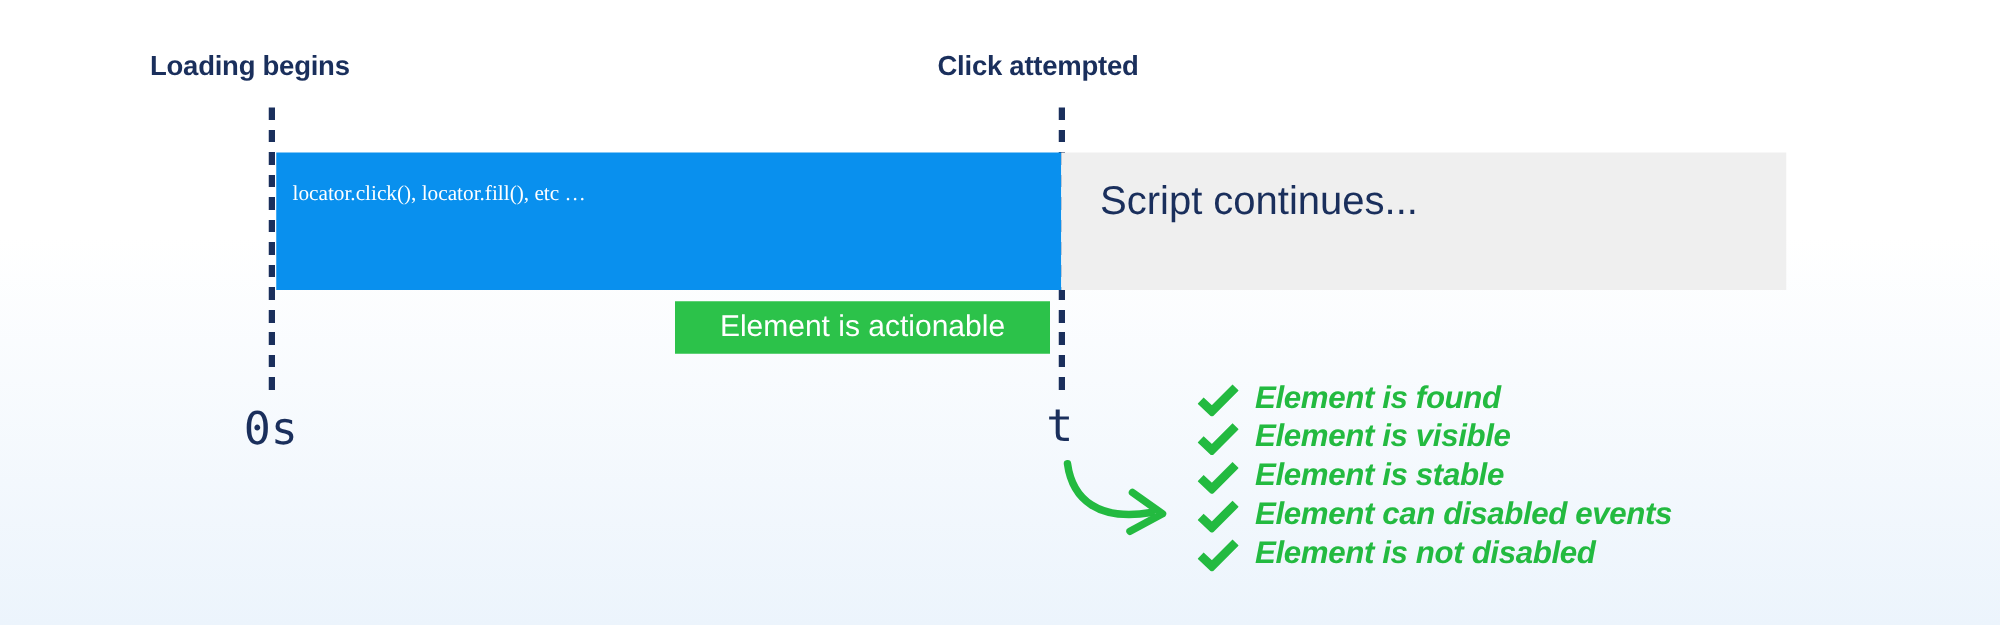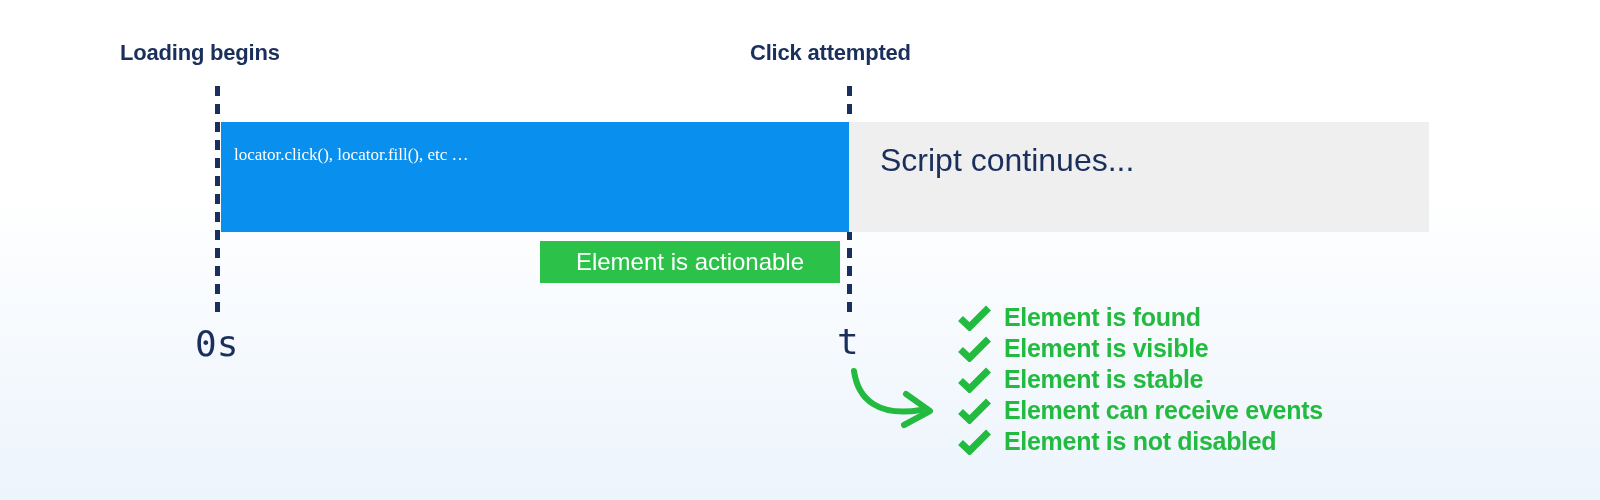--- a/index.html
+++ b/index.html
@@ -48,21 +48,21 @@
     background:var(--green_badge); color:var(--white); font-size:24px;
     display:flex; align-items:center; justify-content:center; white-space:nowrap;
   }
   .time-label{
     position:absolute; font-family:"DejaVu Sans Mono", monospace;
     font-size:36px; font-weight:400; color:var(--navy); z-index:2;
   }
   .time-start{left:195px; top:323px;}
   .time-end{left:837px; top:321px;}
   .checklist{position:absolute; left:958px; top:302px; z-index:2;}
-  .check-row{display:flex; align-items:center; height:31px;}
+  .check-row{display:flex; align-items:flex-end; height:31px;font-style:italic;}
   .check-icon{width:33px; height:26px; margin-right:13px; flex:0 0 auto;}
   .check-icon svg{width:33px; height:26px; display:block;}
   .check-icon path{stroke:var(--green); stroke-width:7; fill:none;}
   .check-label{
     font-size:25px; font-weight:700; color:var(--green);
     letter-spacing:-0.3px; white-space:nowrap;
   }
   .arrow-overlay{
     position:absolute; left:0; top:0; width:1600px; height:500px;
     z-index:3; pointer-events:none;
@@ -117,21 +117,21 @@
           </svg>
       </span>
       <span class="check-label">Element is stable</span>
     </div>
     <div class="check-row">
       <span class="check-icon">
         <svg viewBox="0 0 33 26">
             <path d="M2.5 13.5 L11.5 22 L30.5 3"></path>
           </svg>
       </span>
-      <span class="check-label">Element can receive events</span>
+      <span class="check-label">Element can disabled events</span>
     </div>
     <div class="check-row">
       <span class="check-icon">
         <svg viewBox="0 0 33 26">
             <path d="M2.5 13.5 L11.5 22 L30.5 3"></path>
           </svg>
       </span>
       <span class="check-label">Element is not disabled</span>
     </div>
   </div>

